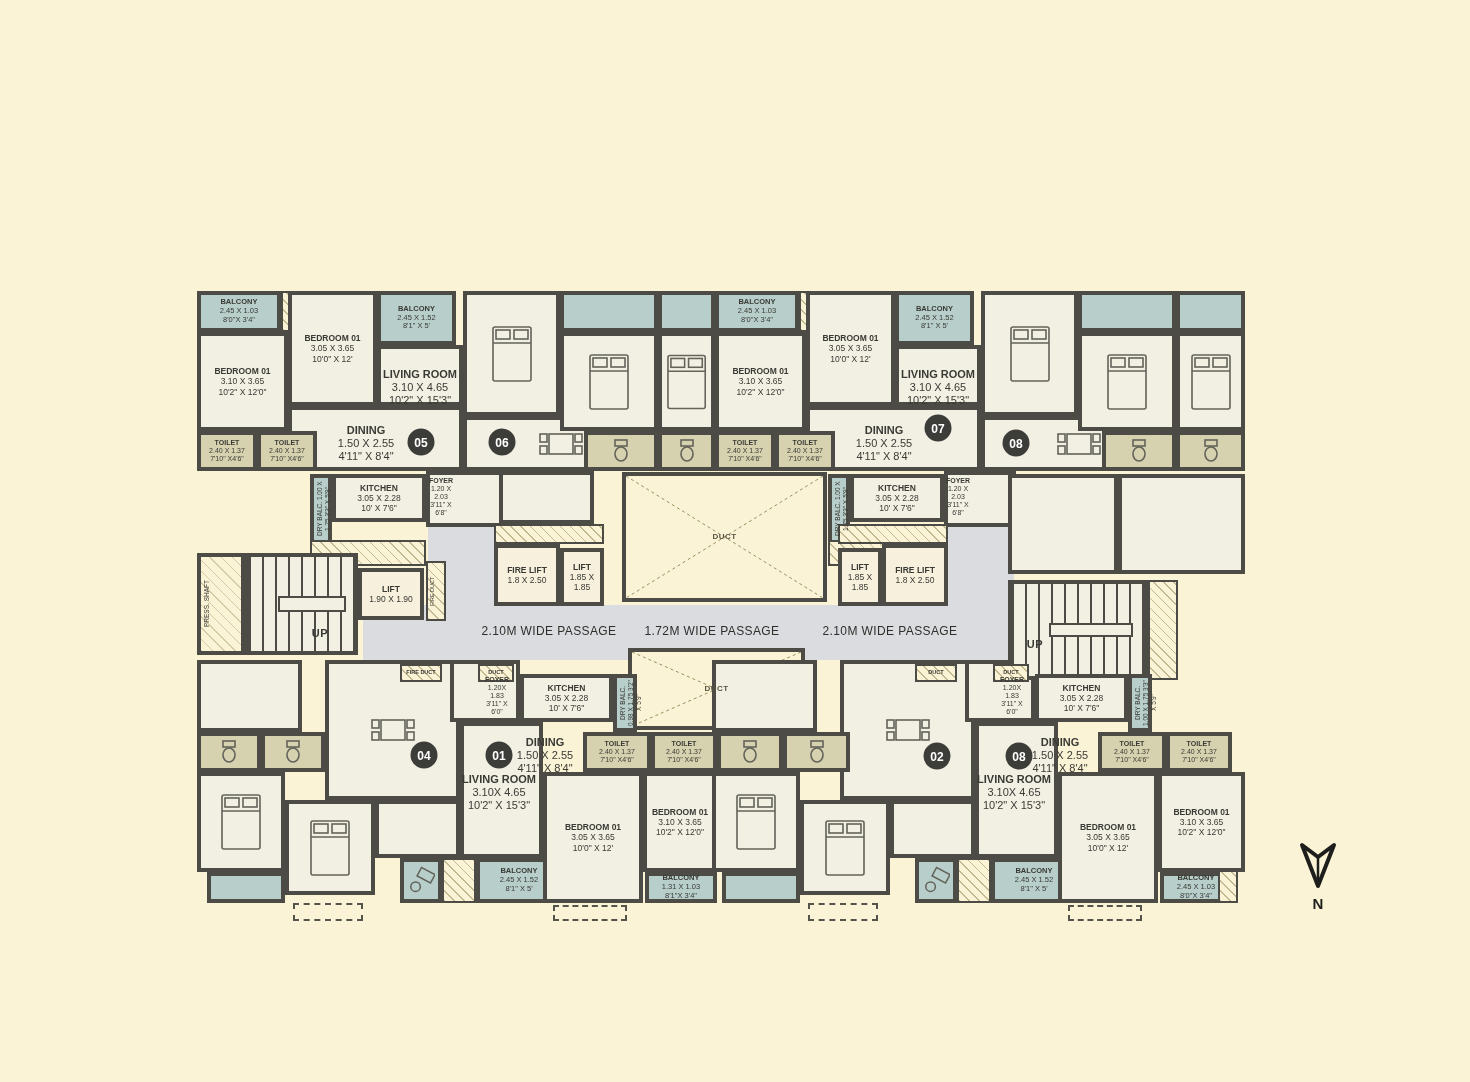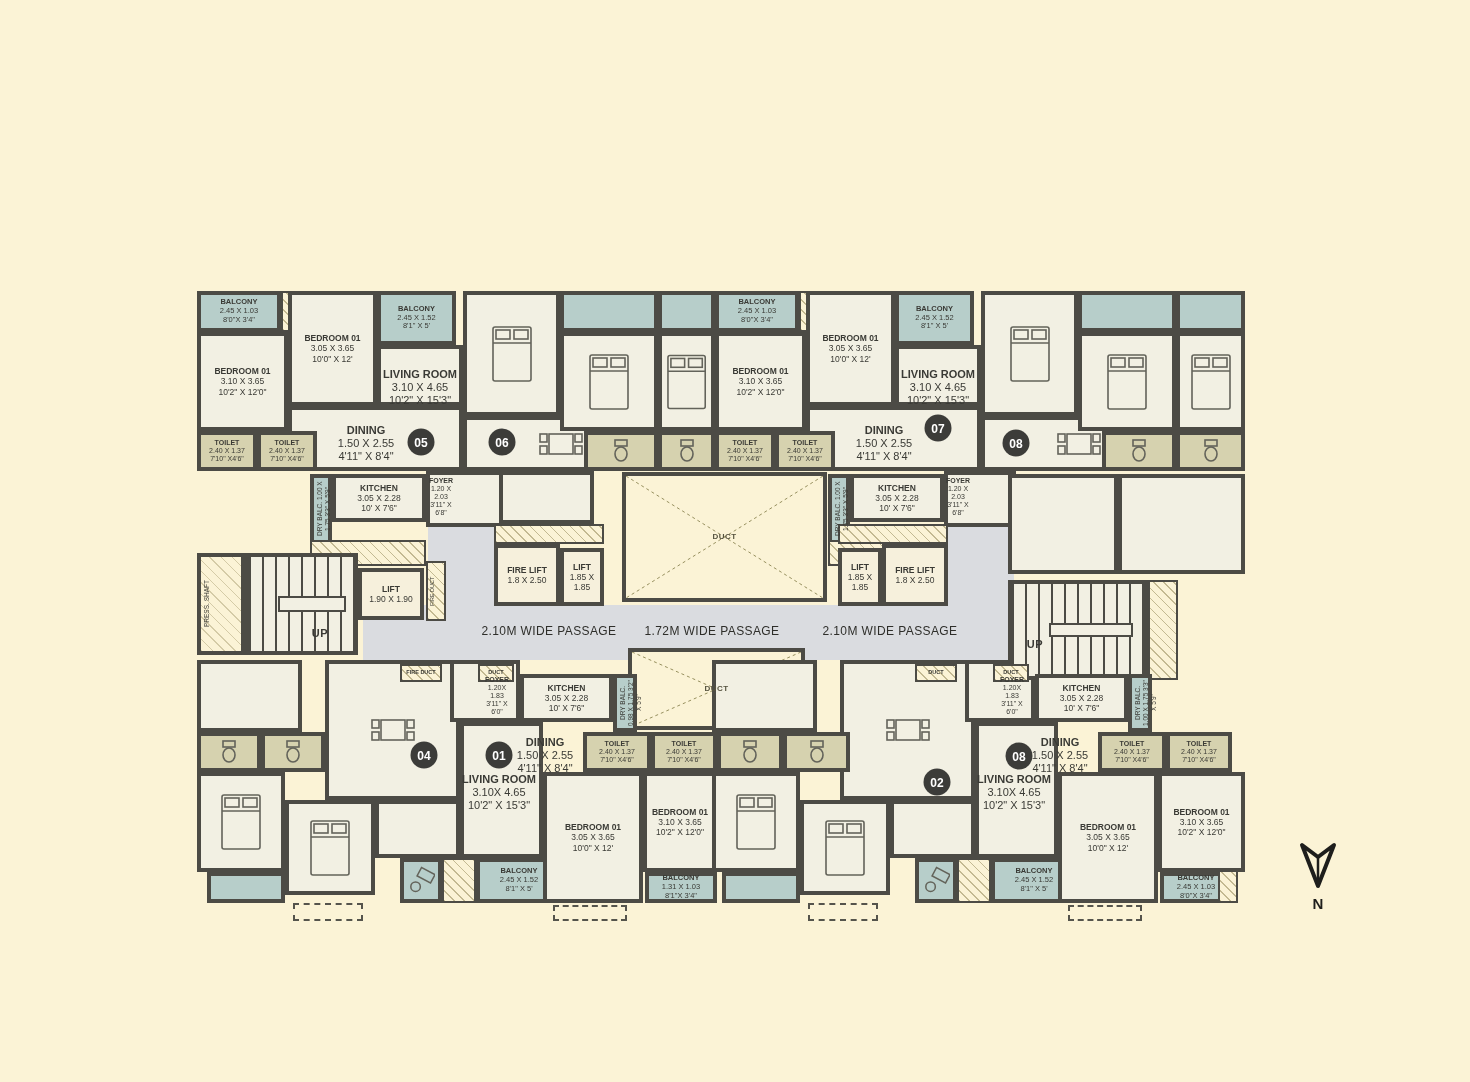--- a/index.html
+++ b/index.html
@@ -684,21 +684,21 @@
       </div>
       <div class="plabel" style="left: 549px; top: 631px;">2.10M WIDE PASSAGE</div>
       <div class="plabel" style="left: 712px; top: 631px;">1.72M WIDE PASSAGE</div>
       <div class="plabel" style="left: 890px; top: 631px;">2.10M WIDE PASSAGE</div>
       <div class="badge" style="left: 421px; top: 442px;">05</div>
       <div class="badge" style="left: 502px; top: 442px;">06</div>
       <div class="badge" style="left: 938px; top: 428px;">07</div>
       <div class="badge" style="left: 1016px; top: 443px;">08</div>
       <div class="badge" style="left: 424px; top: 755px;">04</div>
       <div class="badge" style="left: 499px; top: 755px;">01</div>
-      <div class="badge" style="left: 937px; top: 782px;">02</div>
+      <div class="badge" style="left: 937px; top: 756px;">02</div>
       <div class="badge" style="left: 1019px; top: 756px;">08</div>
     </div>
 
   <div class="compass">
     <svg width="44" height="50" viewBox="0 0 44 50">
       <path d="M6 5 L22 17 L38 5 L22 46 Z" fill="none" stroke="#1E1E1C" stroke-width="4" stroke-linejoin="round"></path>
       <line x1="22" y1="17" x2="22" y2="46" stroke="#1E1E1C" stroke-width="2.5"></line>
     </svg>
     <div class="nlabel">N</div>
   </div>

